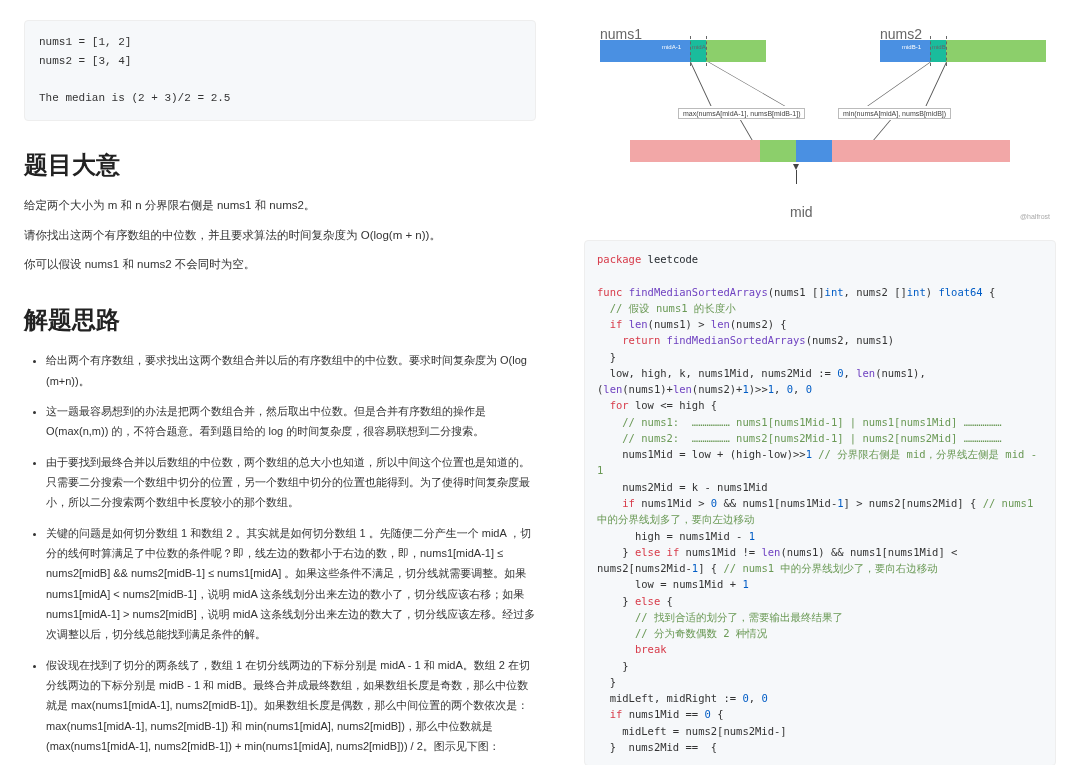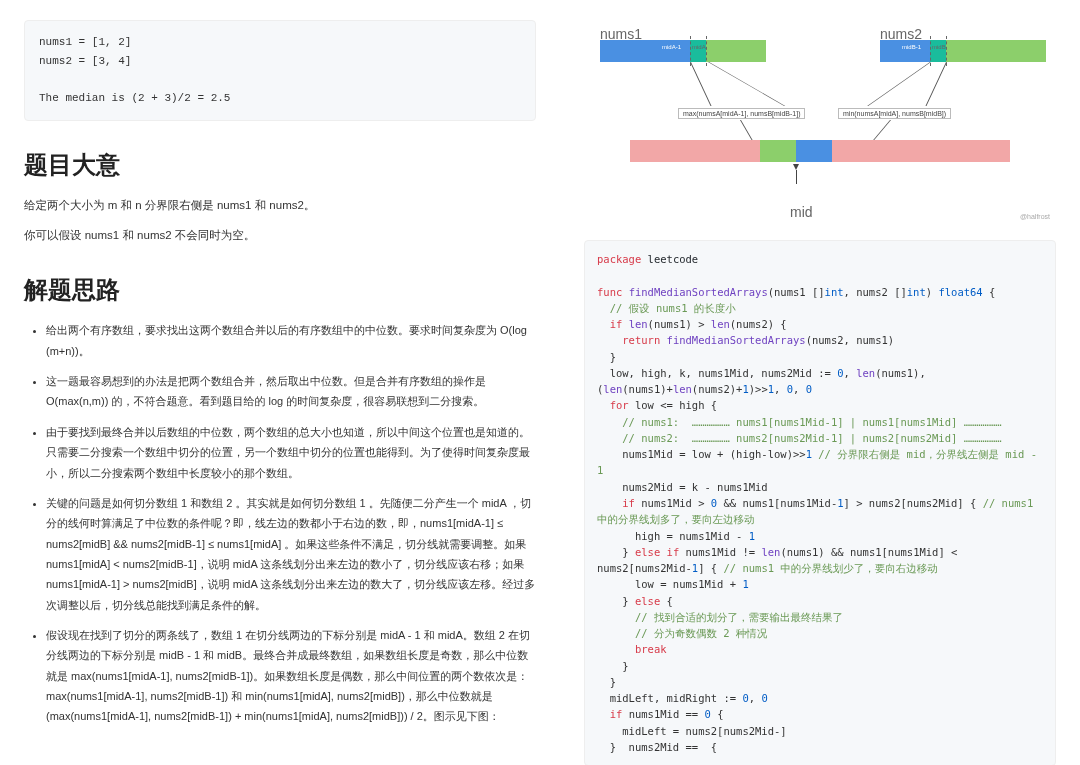--- a/index.html
+++ b/index.html
@@ -71,20 +71,21 @@
 <body>
 
 <div class="col left">
   <pre class="code-block">nums1 = [1, 2]
 nums2 = [3, 4]
 
 The median is (2 + 3)/2 = 2.5</pre>
 
   <h2>题目大意</h2>
   <p class="body">给定两个大小为 m 和 n 分界限右侧是 nums1 和 nums2。</p>
+  <p class="body">请你找出这两个有序数组的中位数，并且要求算法的时间复杂度为 O(log(m + n))。</p>
   <p class="body">你可以假设 nums1 和 nums2 不会同时为空。</p>
 
   <h2>解题思路</h2>
   <ul class="points">
     <li>给出两个有序数组，要求找出这两个数组合并以后的有序数组中的中位数。要求时间复杂度为 O(log (m+n))。</li>
     <li>这一题最容易想到的办法是把两个数组合并，然后取出中位数。但是合并有序数组的操作是 O(max(n,m)) 的，不符合题意。看到题目给的 log 的时间复杂度，很容易联想到二分搜索。</li>
     <li>由于要找到最终合并以后数组的中位数，两个数组的总大小也知道，所以中间这个位置也是知道的。只需要二分搜索一个数组中切分的位置，另一个数组中切分的位置也能得到。为了使得时间复杂度最小，所以二分搜索两个数组中长度较小的那个数组。</li>
     <li>关键的问题是如何切分数组 1 和数组 2 。其实就是如何切分数组 1 。先随便二分产生一个 midA ，切分的线何时算满足了中位数的条件呢？即，线左边的数都小于右边的数，即，nums1[midA-1] ≤ nums2[midB] &amp;&amp; nums2[midB-1] ≤ nums1[midA] 。如果这些条件不满足，切分线就需要调整。如果 nums1[midA] &lt; nums2[midB-1]，说明 midA 这条线划分出来左边的数小了，切分线应该右移；如果 nums1[midA-1] &gt; nums2[midB]，说明 midA 这条线划分出来左边的数大了，切分线应该左移。经过多次调整以后，切分线总能找到满足条件的解。</li>
     <li>假设现在找到了切分的两条线了，数组 1 在切分线两边的下标分别是 midA - 1 和 midA。数组 2 在切分线两边的下标分别是 midB - 1 和 midB。最终合并成最终数组，如果数组长度是奇数，那么中位数就是 max(nums1[midA-1], nums2[midB-1])。如果数组长度是偶数，那么中间位置的两个数依次是：max(nums1[midA-1], nums2[midB-1]) 和 min(nums1[midA], nums2[midB])，那么中位数就是 (max(nums1[midA-1], nums2[midB-1]) + min(nums1[midA], nums2[midB])) / 2。图示见下图：</li>
   </ul>

